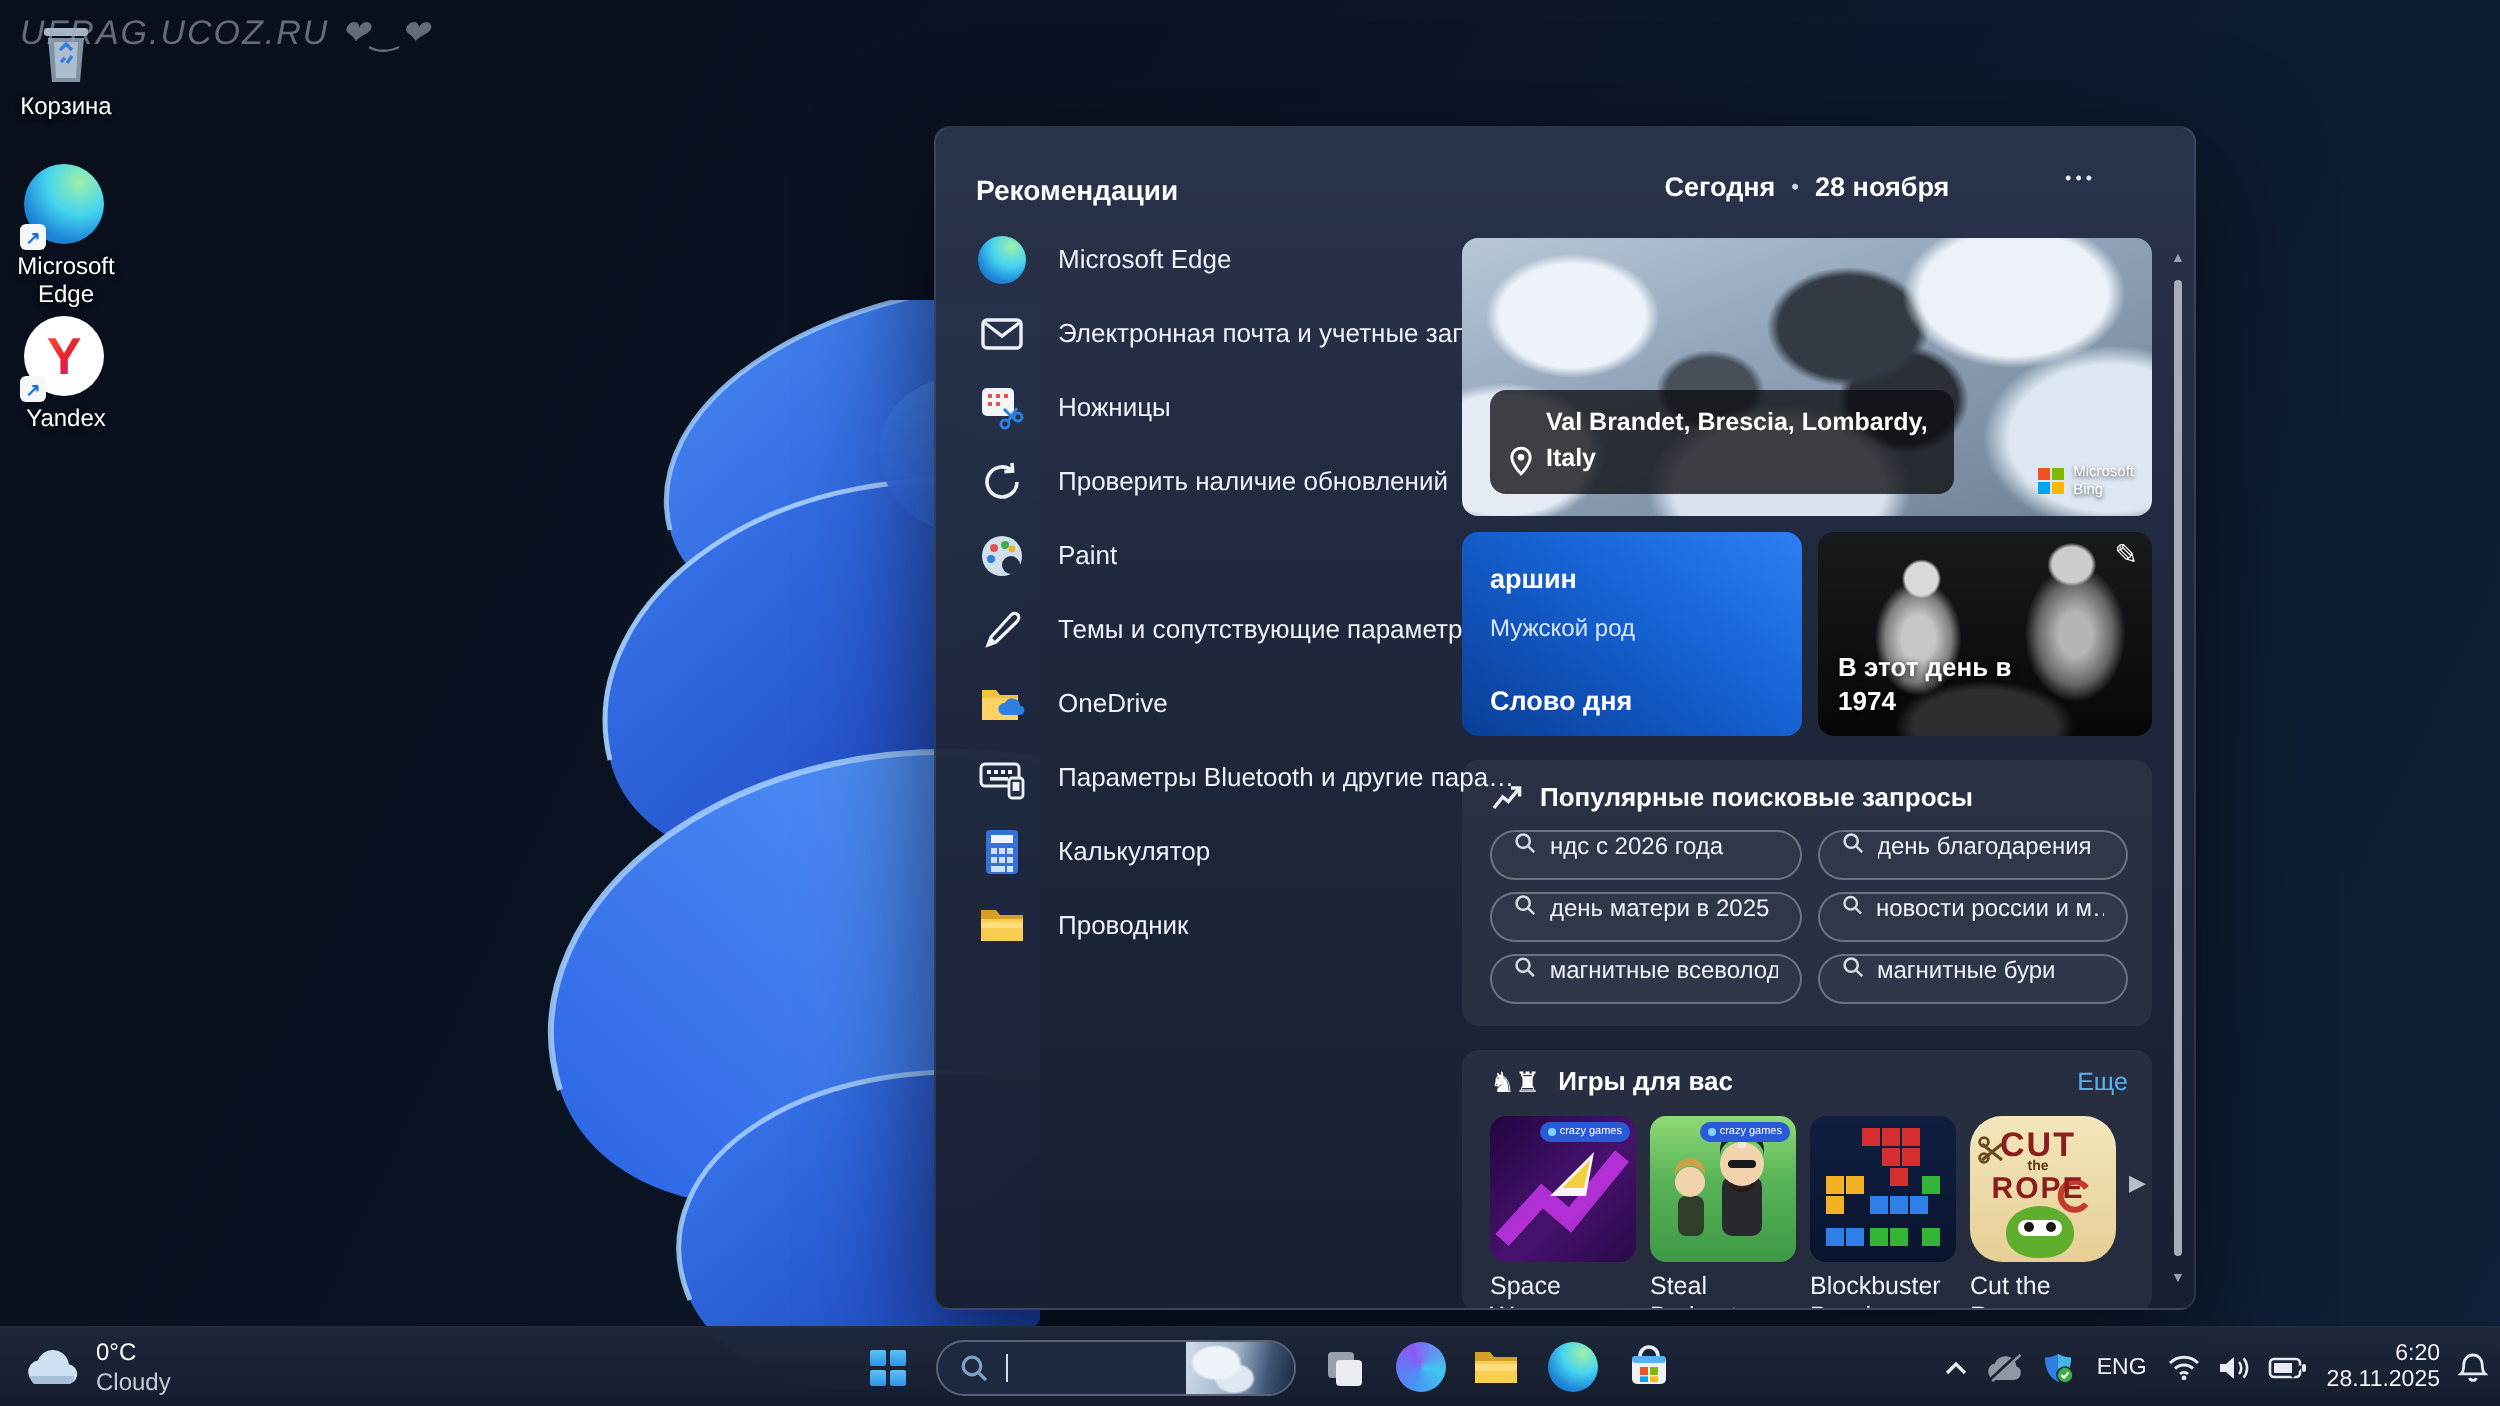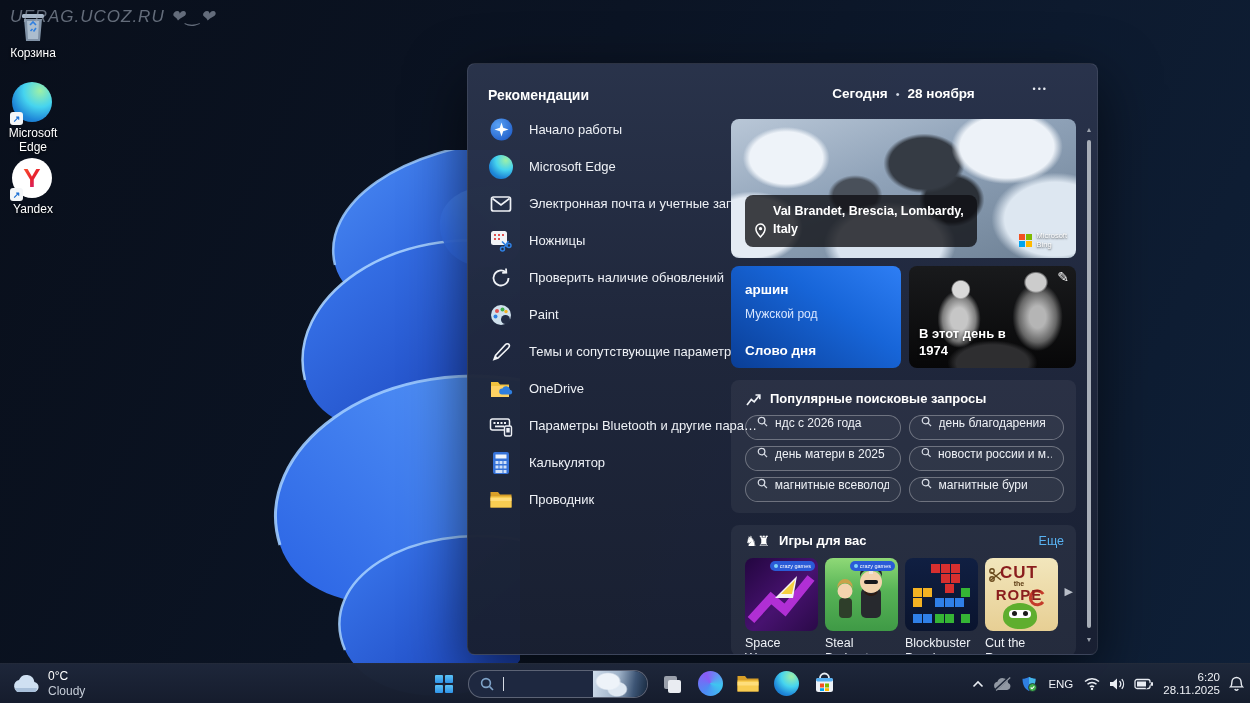--- a/index.html
+++ b/index.html
@@ -77,41 +77,41 @@
       radial-gradient(18px 16px at 76% 16%,#cccccc 0 55%,transparent 68%),
       radial-gradient(34px 46px at 77% 50%,#b5b5b5 0 24%,#666666 55%,transparent 74%),
       radial-gradient(60px 30px at 50% 95%,#2e2e30 0 60%,transparent 75%),
       linear-gradient(180deg,#191a1c 0%,#070708 100%);}
   .photo-cap{position:absolute;left:10px;bottom:8px;width:108px;font-size:13px;font-weight:bold;line-height:1.3;
     text-shadow:0 1px 3px rgba(0,0,0,.9);}
   .edit-pencil{position:absolute;top:3px;right:7px;font-size:14px;color:#fff;transform:rotate(0deg);cursor:default;}
 
   .trend-card{position:absolute;left:0;top:316px;width:345px;height:133px;border-radius:8px;
     background:rgba(255,255,255,.055);}
-  .trend-head{position:absolute;left:15px;top:11px;display:flex;align-items:flex-end;gap:9px;font-size:13px;font-weight:bold;}
+  .trend-head{position:absolute;left:15px;top:11px;display:flex;align-items:center;gap:9px;font-size:13px;font-weight:bold;}
   .chips{position:absolute;left:14px;right:12px;top:35px;display:grid;grid-template-columns:1fr 1fr;gap:6px 8px;}
   .chip{height:25px;border-radius:13px;border:1px solid rgba(255,255,255,.30);background:rgba(255,255,255,.035);
     display:flex;gap:7px;padding:0 11px;cursor:default;overflow:hidden;}
   .chip span{font-size:12px;color:#eef1f6;white-space:nowrap;overflow:hidden;}
 
   .games-card{position:absolute;left:0;top:461px;width:345px;height:131px;border-radius:8px;overflow:hidden;
     background:rgba(255,255,255,.055);}
   .games-head{position:absolute;left:14px;top:8px;right:12px;display:flex;align-items:center;gap:9px;}
   .games-glyph{font-size:14px;line-height:1;color:#fff;}
   .games-title{font-size:13px;font-weight:bold;}
   .games-more{margin-left:auto;font-size:12.5px;color:#58b2f2;cursor:default;}
   .tiles{position:absolute;left:14px;top:33px;display:flex;gap:7px;}
   .tile{position:relative;width:73px;height:73px;border-radius:8px;overflow:hidden;}
   .tile-badge{position:absolute;top:3px;right:3px;background:#2a5bd7;border-radius:6px;font-size:5.5px;line-height:1.1;
     padding:2px 4px;color:#fff;display:flex;align-items:center;gap:2px;}
   .tile-badge b{width:4px;height:4px;border-radius:50%;background:#7fd3f7;flex:0 0 4px;}
   .tile-sw{background:linear-gradient(135deg,#230640 0%,#47126f 55%,#2a0a48 100%);}
   .tile-sb{background:linear-gradient(180deg,#8fd977 0%,#57b356 45%,#3f9a46 100%);}
   .tile-bb{background:linear-gradient(180deg,#101f42 0%,#0a142e 100%);}
-  .tile-cr{background:linear-gradient(180deg,#f2e6bc 0%,#e7cf94 100%);}
+  .tile-cr{background:linear-gradient(180deg,#f2e6bc 0%,#e7cf94 100%);border-radius:16px;}
   .cr-logo{position:absolute;left:8px;top:7px;width:52px;text-align:center;color:#8a1d1d;font-weight:bold;line-height:.95;}
   .cr-logo .l1{font-size:17px;letter-spacing:1px;}
   .cr-logo .l2{font-size:7px;color:#5a3a12;}
   .cr-logo .l3{font-size:15px;letter-spacing:1px;}
   .omnom{position:absolute;left:18px;bottom:2px;width:34px;height:26px;border-radius:50% 50% 45% 45%;background:#5fae2e;}
   .omnom:before{content:"";position:absolute;left:6px;top:7px;width:22px;height:8px;border-radius:5px;background:#fff;}
   .omnom:after{content:"";position:absolute;left:9px;top:8px;width:5px;height:5px;border-radius:50%;background:#1a1a1a;box-shadow:11px 0 0 #1a1a1a;}
   .tile-titles{position:absolute;left:14px;top:111px;display:flex;gap:7px;}
   .ttl{width:73px;font-size:12.5px;line-height:1.22;color:#eef1f6;}
   .carousel-next{position:absolute;right:3px;top:60px;font-size:11px;color:#b9bfc9;cursor:default;}
@@ -214,35 +214,20 @@
     </div>
     <div class="dlabel">Yandex</div>
   </div>
 
   <div id="start-panel">
 
     <div class="rec-title">Рекомендации</div>
 
     <div class="rec-list">
 
-      <div class="rec-item">
-        <span class="ri-icon">
-          <svg width="25" height="25" viewBox="0 0 25 25">
-            <defs>
-                <radialGradient id="ggs" cx=".35" cy=".3" r=".9">
-              <stop offset="0" stop-color="#5aa2f5"></stop>
-                  <stop offset="1" stop-color="#1956c4"></stop>
-                </radialGradient>
-              </defs>
-            <circle cx="12.5" cy="12.5" r="11" fill="url(#ggs)"></circle>
-            <path d="M12.5 5.5 L14.2 10.8 L19.5 12.5 L14.2 14.2 L12.5 19.5 L10.8 14.2 L5.5 12.5 L10.8 10.8 Z" fill="#fff"></path>
-          </svg>
-        </span>
-        <span class="ri-label">Начало работы</span>
-      </div>
 
       <div class="rec-item">
         <span class="ri-icon">
           <div class="edge-circle" style="width:24px;height:24px;"></div>
         </span>
         <span class="ri-label">Microsoft Edge</span>
       </div>
 
       <div class="rec-item">
         <span class="ri-icon">

